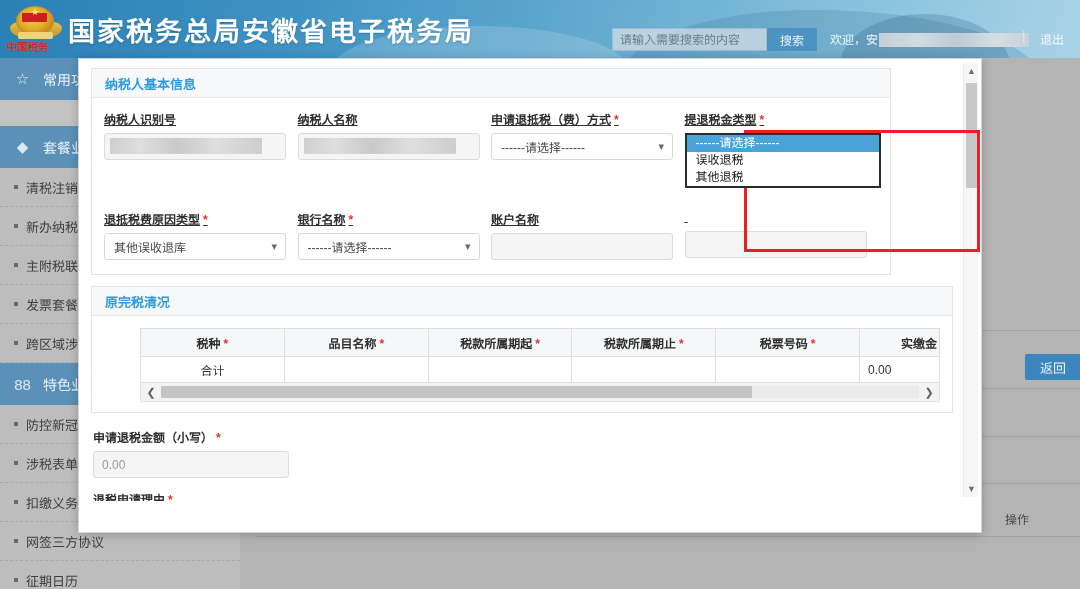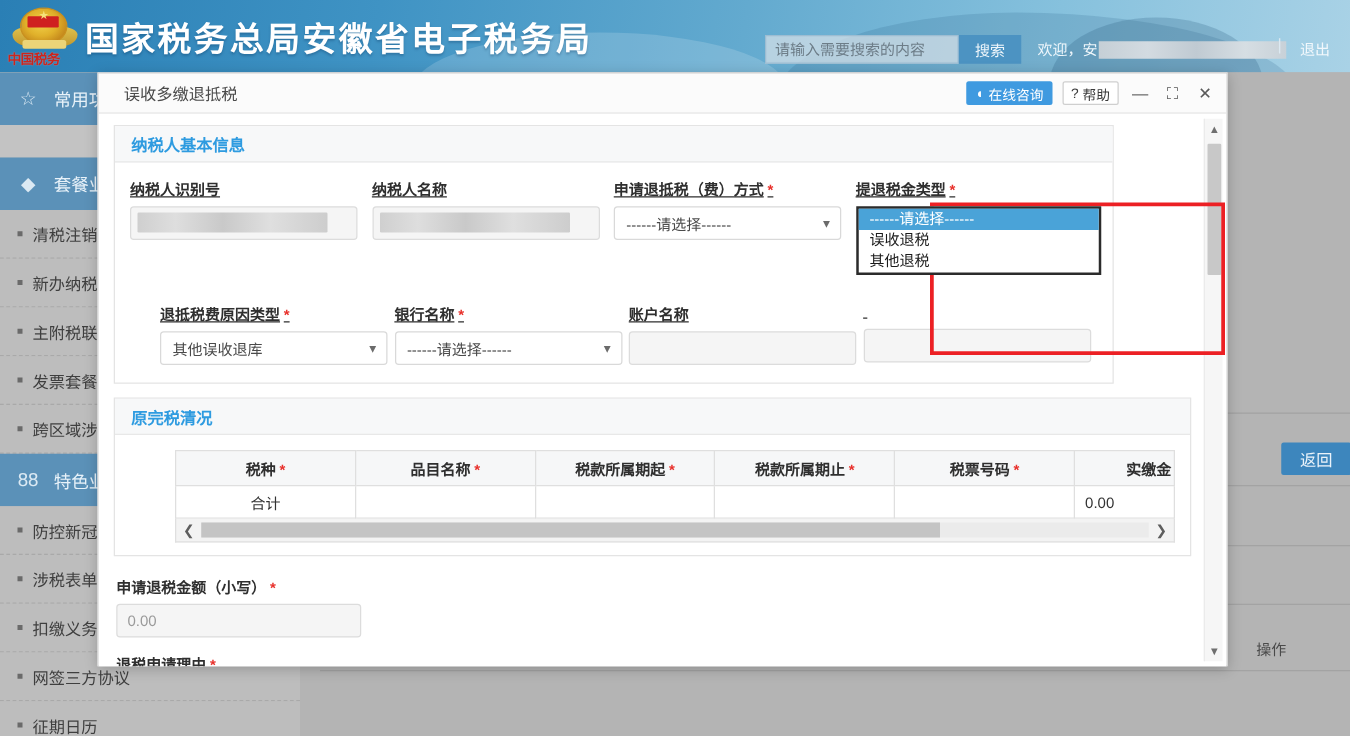--- a/index.html
+++ b/index.html
@@ -186,21 +186,21 @@
     border-radius: 1px;
   }
   .fselect {
     width: 182px; height: 27px; border: 1px solid #d9d9d9; background: #fff;
     border-radius: 3px; font-size: 12px; color: #4a4a4a; padding: 0 22px 0 9px;
     display: flex; align-items: center; cursor: pointer; position: relative;
   }
   .fselect .caret {
     position: absolute; right: 8px; top: 6px; font-size: 11px; color: #6b6b6b;
   }
-  .frow2 { margin-top: 13px; margin-left: 24px; }
+  .frow2 { margin-top: 13px; }
 
   
   .dd-open {
     position: absolute; left: 0; top: 0; width: 196px;
     border: 2px solid #2b2b2b; background: #fff; z-index: 30;
   }
   .dd-opt {
     height: 17px; line-height: 17px; font-size: 12px; color: #1b1b1b;
     padding-left: 9px; cursor: pointer;
   }
@@ -339,36 +339,20 @@
       <div class="ca-strip" style="top:425px; height:1px;"></div>
       <div class="ca-strip" style="top:478px; height:1px;"></div>
       <button class="back-btn">返回</button>
       <div class="op-label">操作</div>
 
     </div>
   </div>
 
   <div class="modal">
 
-    <div class="modal-title-bar">
-      <div class="modal-title">误收多缴退抵税</div>
-      <div class="tb-actions">
-        <div class="btn-consult">
-          <span class="hs">◖</span>
-          <span>在线咨询</span>
-        </div>
-        <div class="btn-help">
-          <span>?</span>
-          <span>帮助</span>
-        </div>
-        <div class="win-ico">—</div>
-        <div class="win-ico">⛶</div>
-        <div class="win-ico">✕</div>
-      </div>
-    </div>
 
     <div class="modal-body">
 
       <div class="scroll-track">
         <div class="sc-arrow sc-up">▲</div>
         <div class="sc-thumb"></div>
         <div class="sc-arrow sc-down">▼</div>
       </div>
 
       <div class="panel" style="width:800px;">

